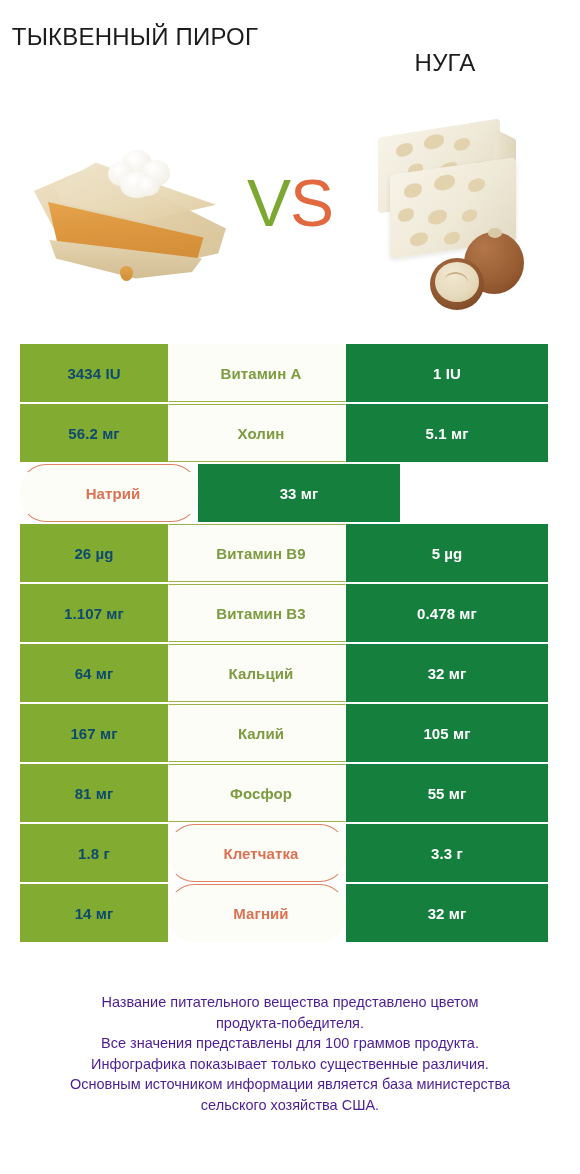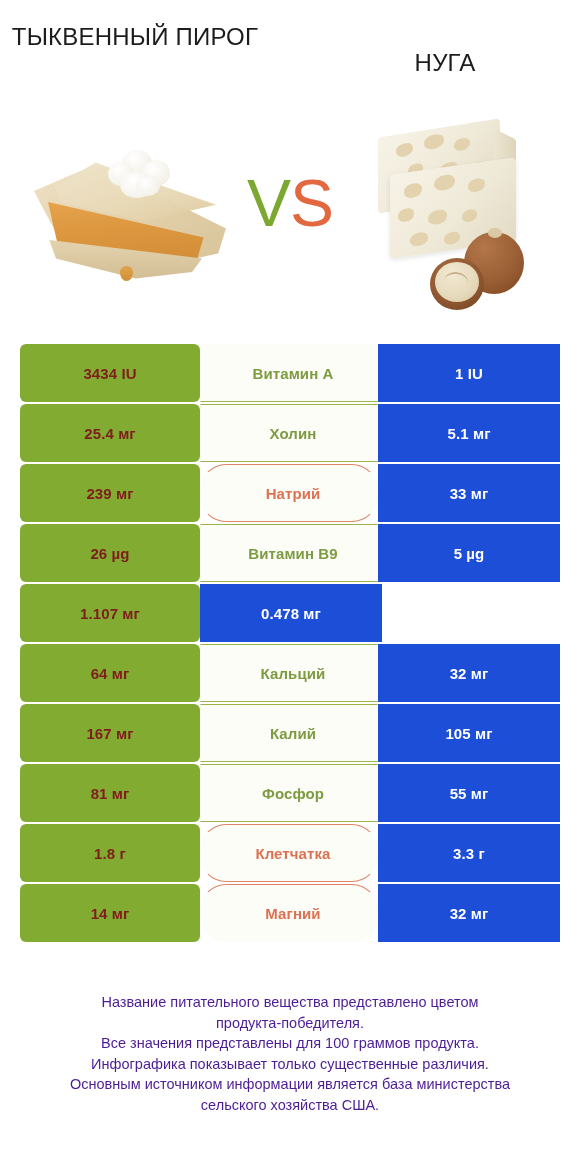--- a/index.html
+++ b/index.html
@@ -220,36 +220,35 @@
   }
   .cell {
     display: flex;
     align-items: center;
     justify-content: center;
     font-size: 15px;
     font-weight: 700;
     letter-spacing: .1px;
   }
   .cell-left {
-    width: 180px;
+    width: 148px;
     background: #82AB32;
-    color: #7f1d1d;
-    border-radius: 6px;
+    color: #0c4a6e;
   }
   .cell-mid {
     width: 178px;
     background: #FDFDF7;
     color: #7D9B40;
     font-size: 15px;
     padding-left: 8px;
   }
   .cell-mid.orange { color: #DC7253; border-radius: 26px; }
   .cell-right {
-    width: 182px;
-    background: #1d4ed8;
+    width: 202px;
+    background: #15803d;
     color: #ffffff;
   }
   .cell-mid {
     border-top: 1px solid #9BB24B;
     border-bottom: 1px solid #9BB24B;
     border-left: 1px solid transparent;
     border-right: 1px solid transparent;
   }
   .cell-mid.orange {
     border-top-color: #DE8465;
@@ -334,36 +333,36 @@
     </div>
   </div>
 
   <div class="table">
       <div class="row">
         <div class="cell cell-left">3434 IU</div>
         <div class="cell cell-mid">Витамин А</div>
         <div class="cell cell-right">1 IU</div>
       </div>
       <div class="row">
-        <div class="cell cell-left">25.4 мг</div>
+        <div class="cell cell-left">56.2 мг</div>
         <div class="cell cell-mid">Холин</div>
         <div class="cell cell-right">5.1 мг</div>
       </div>
       <div class="row">
-        <div class="cell cell-left">239 мг</div>
         <div class="cell cell-mid orange">Натрий</div>
         <div class="cell cell-right">33 мг</div>
       </div>
       <div class="row">
         <div class="cell cell-left">26 µg</div>
         <div class="cell cell-mid">Витамин В9</div>
         <div class="cell cell-right">5 µg</div>
       </div>
       <div class="row">
         <div class="cell cell-left">1.107 мг</div>
+        <div class="cell cell-mid">Витамин В3</div>
         <div class="cell cell-right">0.478 мг</div>
       </div>
       <div class="row">
         <div class="cell cell-left">64 мг</div>
         <div class="cell cell-mid">Кальций</div>
         <div class="cell cell-right">32 мг</div>
       </div>
       <div class="row">
         <div class="cell cell-left">167 мг</div>
         <div class="cell cell-mid">Калий</div>

